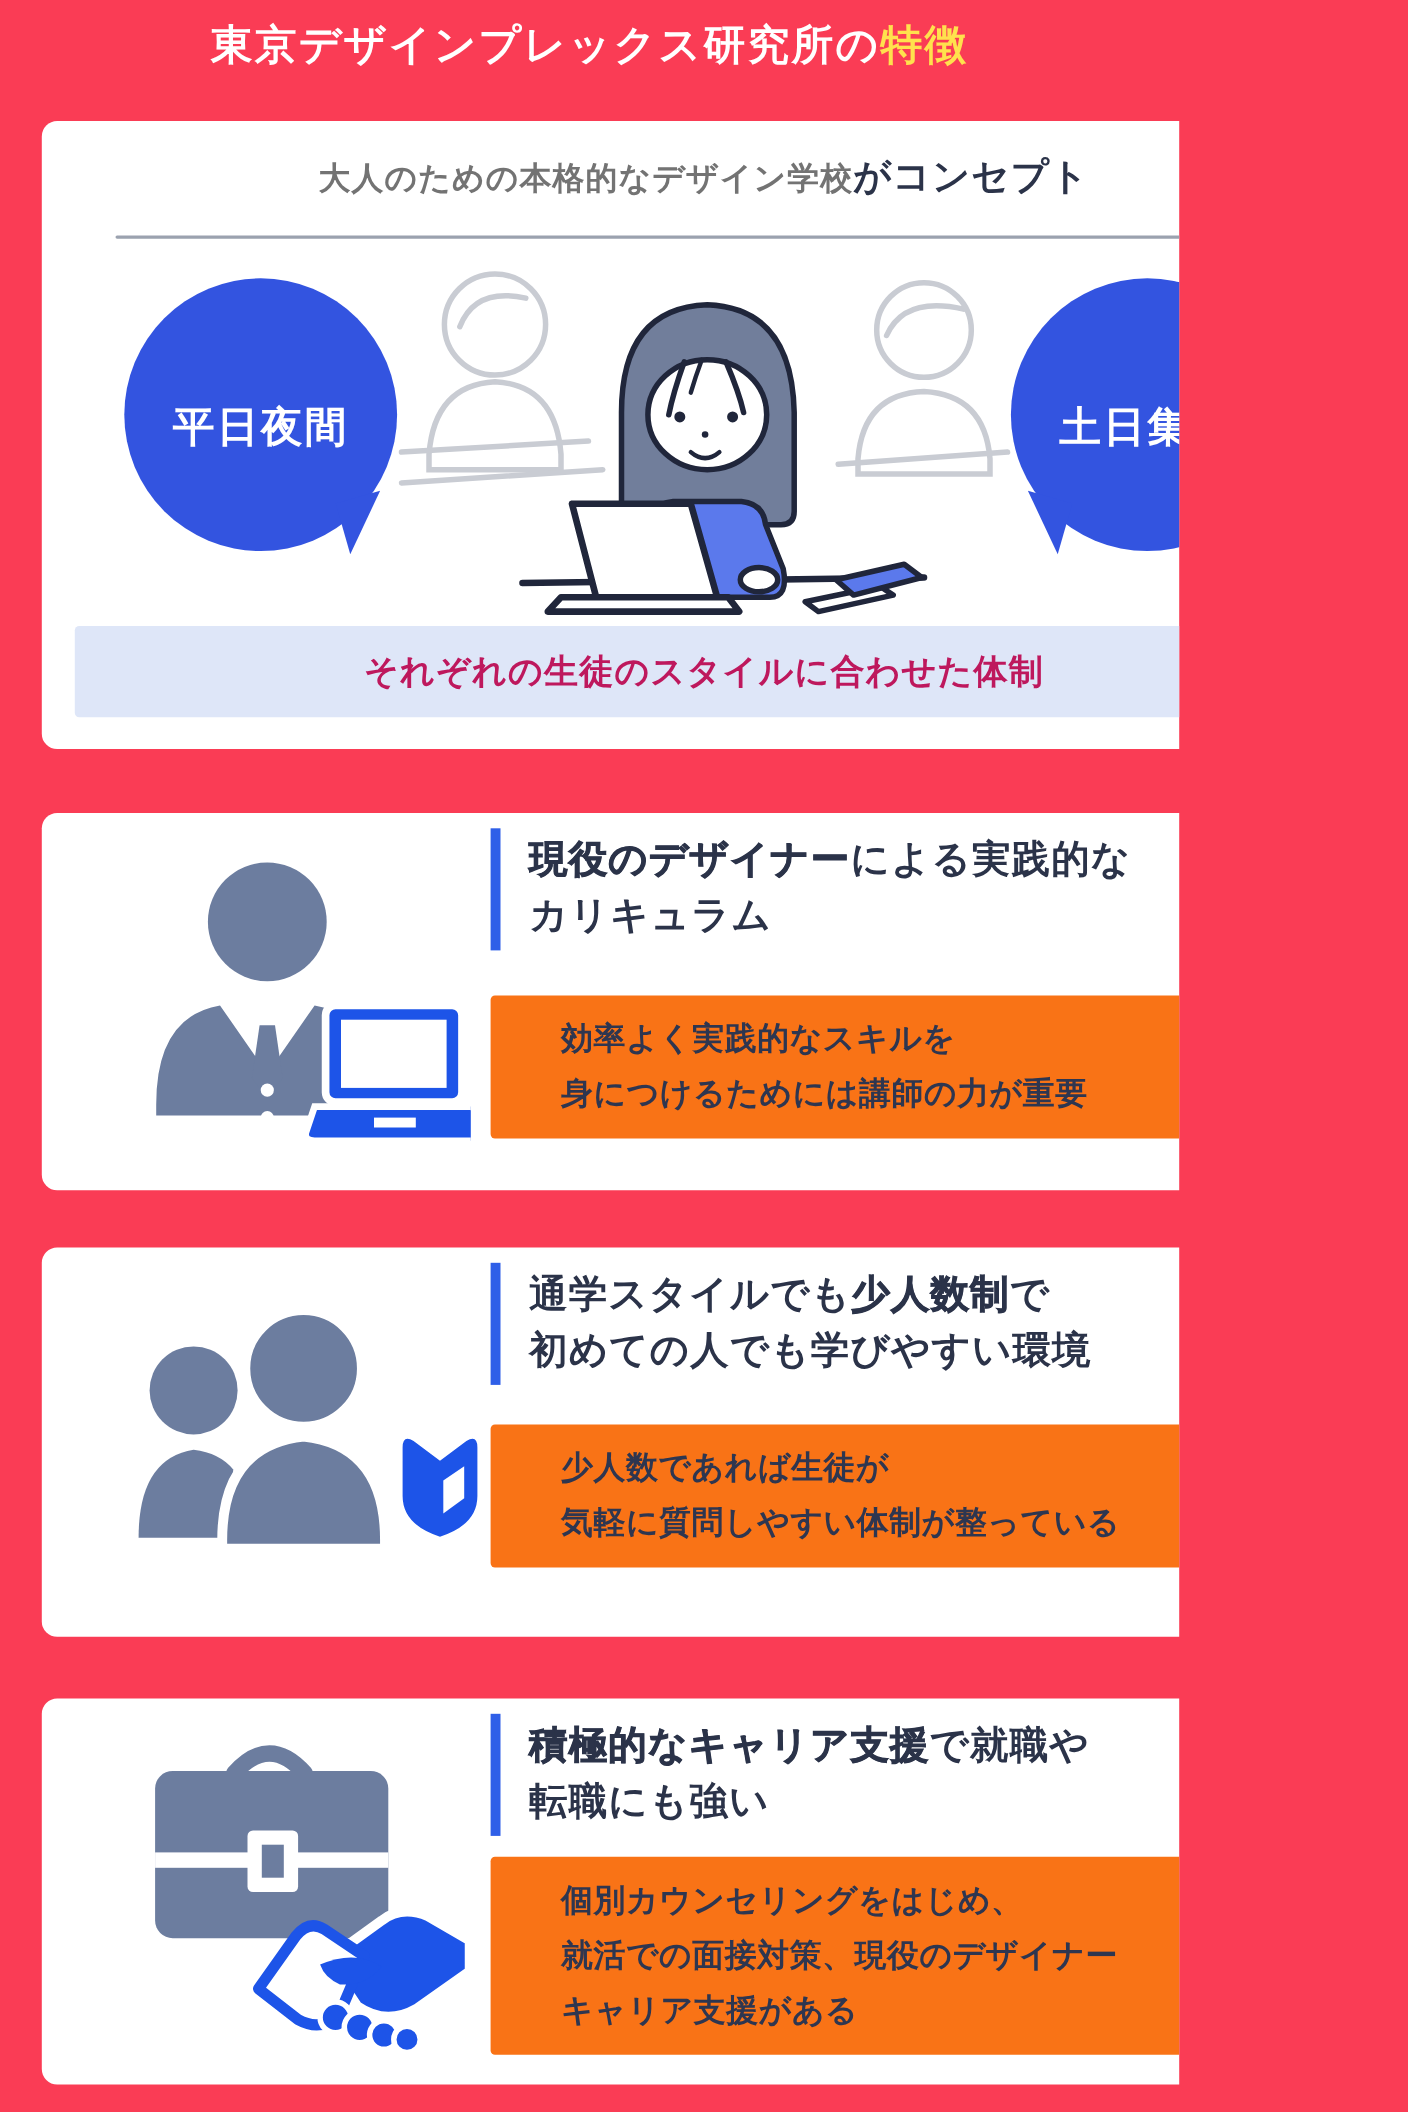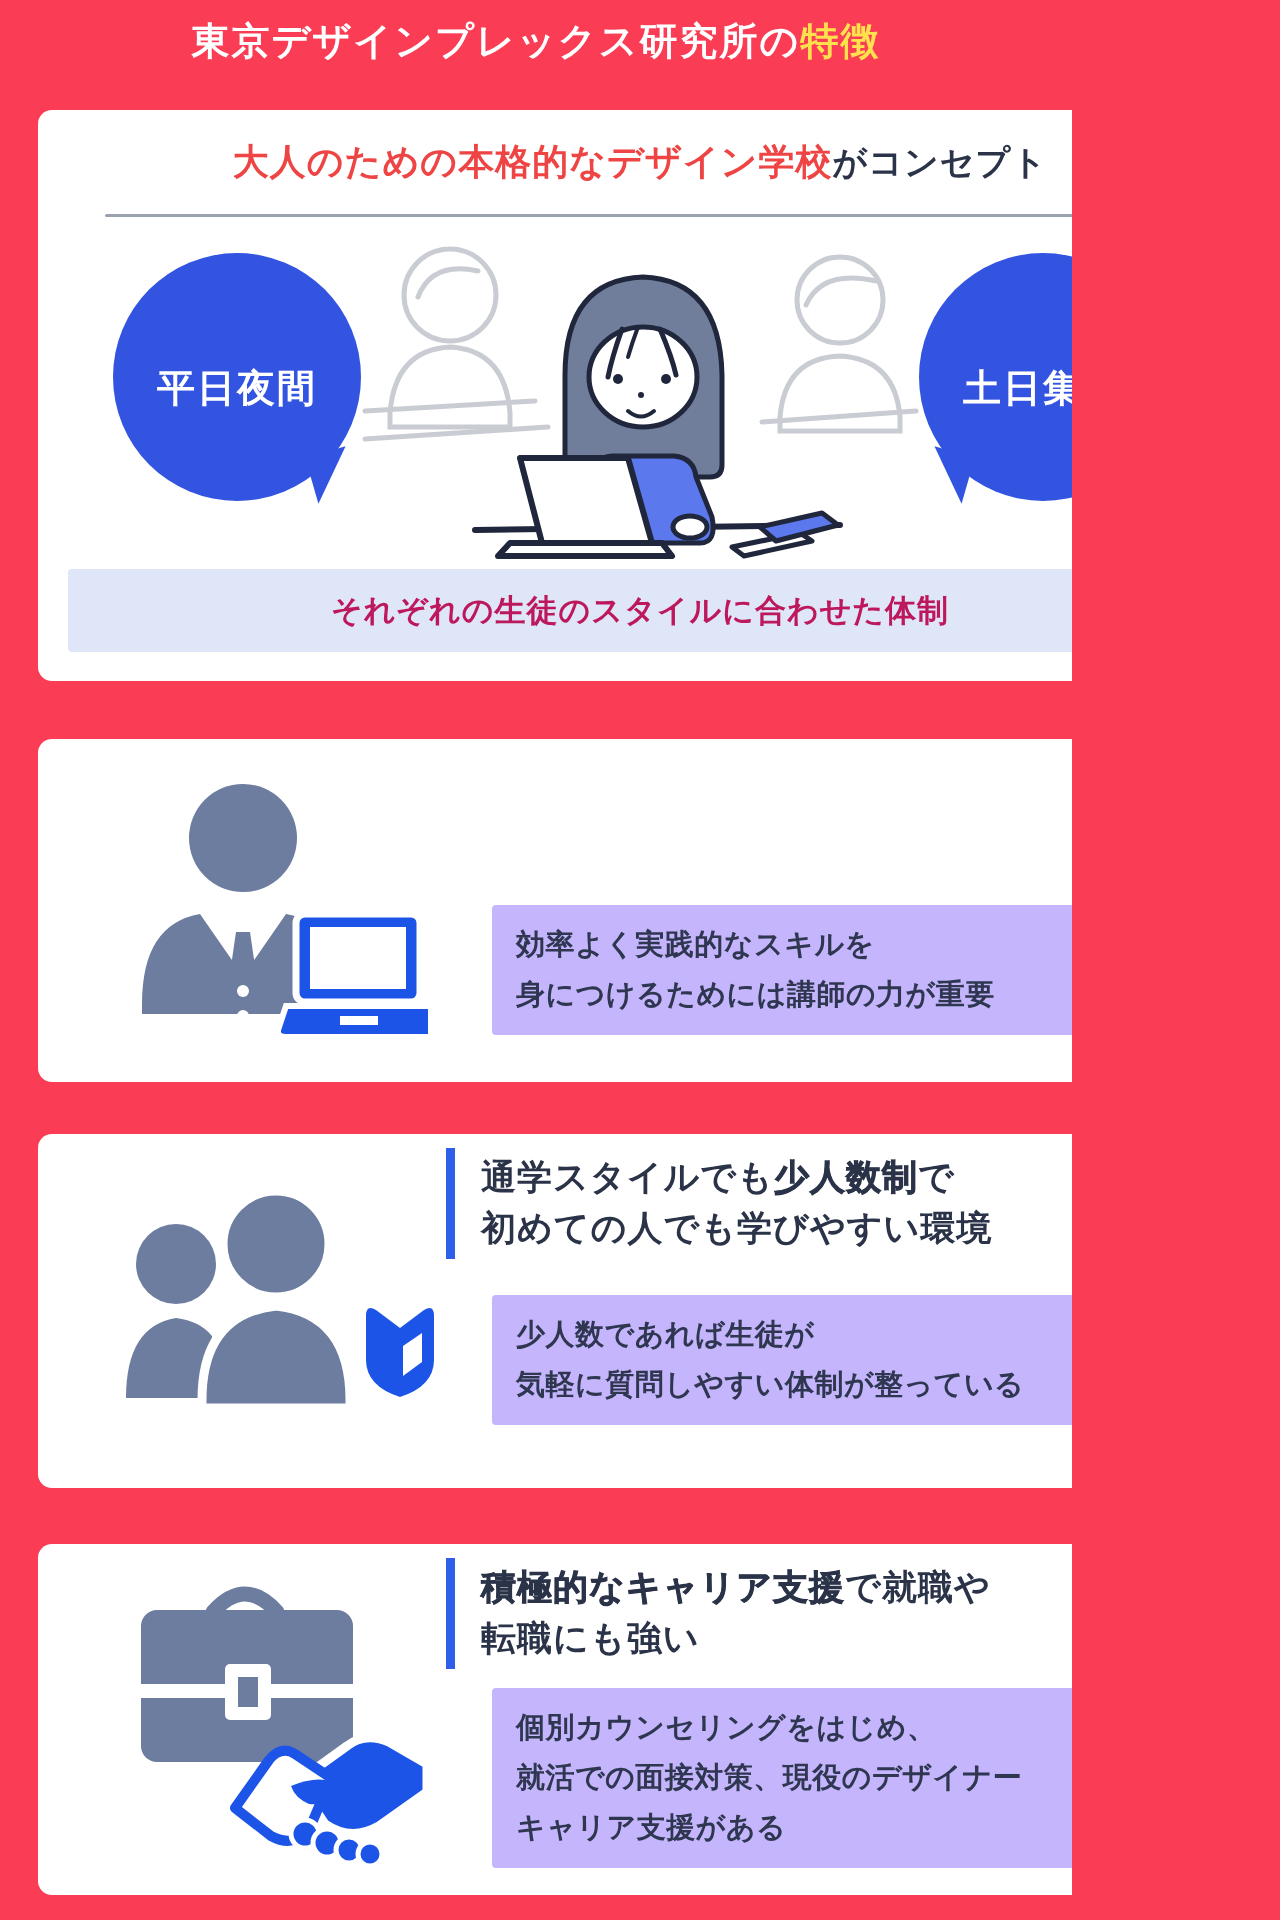--- a/index.html
+++ b/index.html
@@ -23,21 +23,21 @@
   .card{
     position:absolute;left:38px;width:1204px;
     background:#ffffff;border-radius:14px;
   }
   .card1{top:110px;height:571px;}
 
   .card1-heading{
     position:absolute;top:28px;left:0;width:100%;margin:0;
     text-align:center;font-weight:800;color:#2B3349;font-size:34px;letter-spacing:1px;
   }
-  .card1-heading .blue{color:#ef4444;font-size:36px;}
+  .card1-heading .blue{color:#737373;font-size:29px;}
   .divider{
     position:absolute;top:104px;left:67px;right:67px;height:3px;
     background:#9BA2AF;border-radius:2px;
   }
   .scene{position:absolute;top:143px;left:0;right:0;height:360px;}
   .bubble{
     position:absolute;top:0;width:248px;height:248px;border-radius:50%;
     background:#3354E0;color:#fff;font-size:38px;font-weight:800;letter-spacing:2px;
     display:flex;align-items:center;justify-content:center;
   }
@@ -77,23 +77,23 @@
   }
   .feature-text{position:absolute;left:408px;right:70px;top:0;height:100%;}
   .feature-heading{
     position:absolute;top:14px;left:0;right:0;margin:0;
     border-left:9px solid #2F5FE8;padding:4px 0 4px 26px;
     font-size:35px;line-height:1.47;font-weight:700;color:#2B3349;letter-spacing:1px;
   }
   .feature-heading .hb{font-weight:800;-webkit-text-stroke:0.8px currentColor;}
   .feature-body{
     position:absolute;left:0;right:0;
-    background:#c4b5fd;border-radius:4px;
-    padding:15px 24px;box-sizing:border-box;
-    font-size:29px;line-height:1.72;font-weight:700;color:#2E3650;letter-spacing:0.5px;margin-left:46px;
+    background:#f97316;border-radius:4px;
+    padding:15px 64px;box-sizing:border-box;
+    font-size:29px;line-height:1.72;font-weight:700;color:#2E3650;letter-spacing:0.5px;
   }
   .f2 .feature-body{top:166px;}
   .f3 .feature-body{top:161px;}
   .f4 .feature-body{top:144px;}
 </style>
 </head>
 <body>
 
 <div class="poster">
 
@@ -178,20 +178,21 @@
 
         <g>
           <rect x="168" y="148" width="124" height="88" rx="9" fill="#1D54E8" stroke="#ffffff" stroke-width="7"></rect>
           <rect x="182" y="161" width="96" height="62" fill="#ffffff"></rect>
           <path d="M158,240 L302,240 L310,264 Q311,271 302,271 L158,271 Q149,271 150,264 Z" fill="#1D54E8" stroke="#ffffff" stroke-width="6"></path>
           <rect x="212" y="250" width="38" height="9" fill="#ffffff"></rect>
         </g>
       </svg>
     </div>
     <div class="feature-text">
+      <h3 class="feature-heading"><span class="hb">現役のデザイナー</span><span>による実践的な</span><br><span>カリキュラム</span></h3>
       <div class="feature-body"><span>効率よく実践的なスキルを</span><br><span>身につけるためには講師の力が重要</span></div>
     </div>
   </section>
 
   <section class="card f3">
     <div class="icon-wrap">
       <svg width="320" height="250" viewBox="0 0 320 250" aria-hidden="true">
 
         <g fill="#6C7D9F">
           <circle cx="58" cy="78" r="40"></circle>

